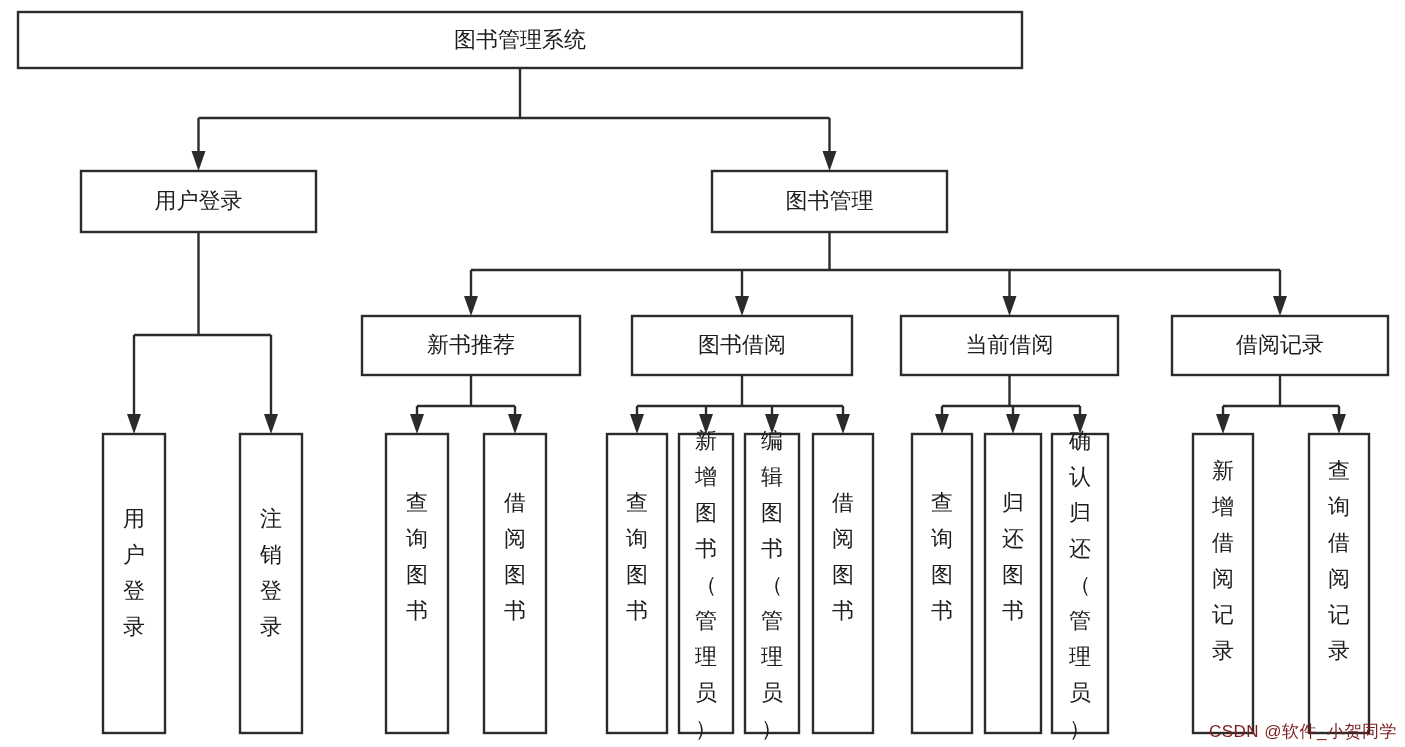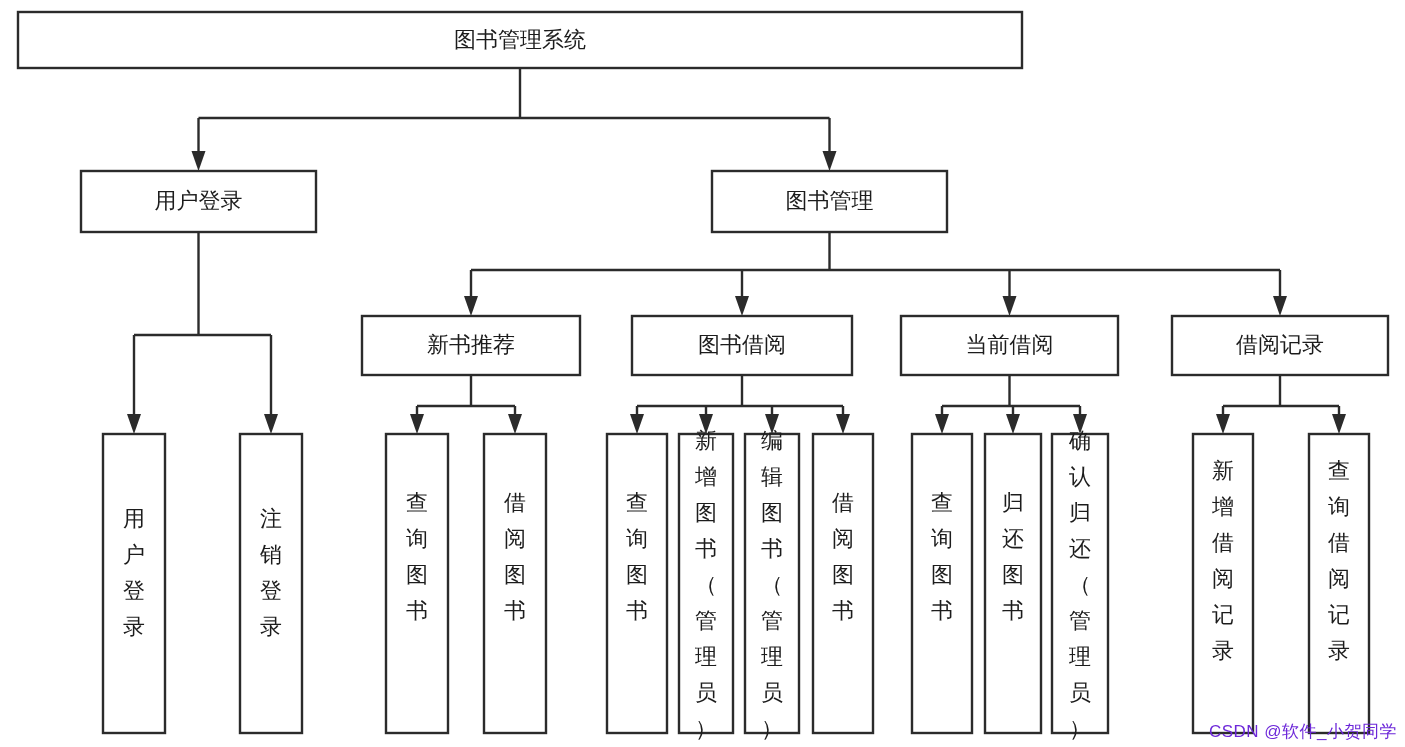--- a/index.html
+++ b/index.html
@@ -54,21 +54,21 @@
     fill: #1c1c1c;
     font-size: 22px;
     text-anchor: middle;
   }
   .watermark {
     position: absolute;
     right: 8px;
     bottom: 4px;
     font-family: "Liberation Sans", "DejaVu Sans", sans-serif;
     font-size: 17px;
-    color: #6d28d9;
+    color: #7f1d1d;
     letter-spacing: 0.5px;
     white-space: nowrap;
     user-select: none;
   }
 </style>
 </head>
 <body>
 
 <div id="diagram-root">
 

